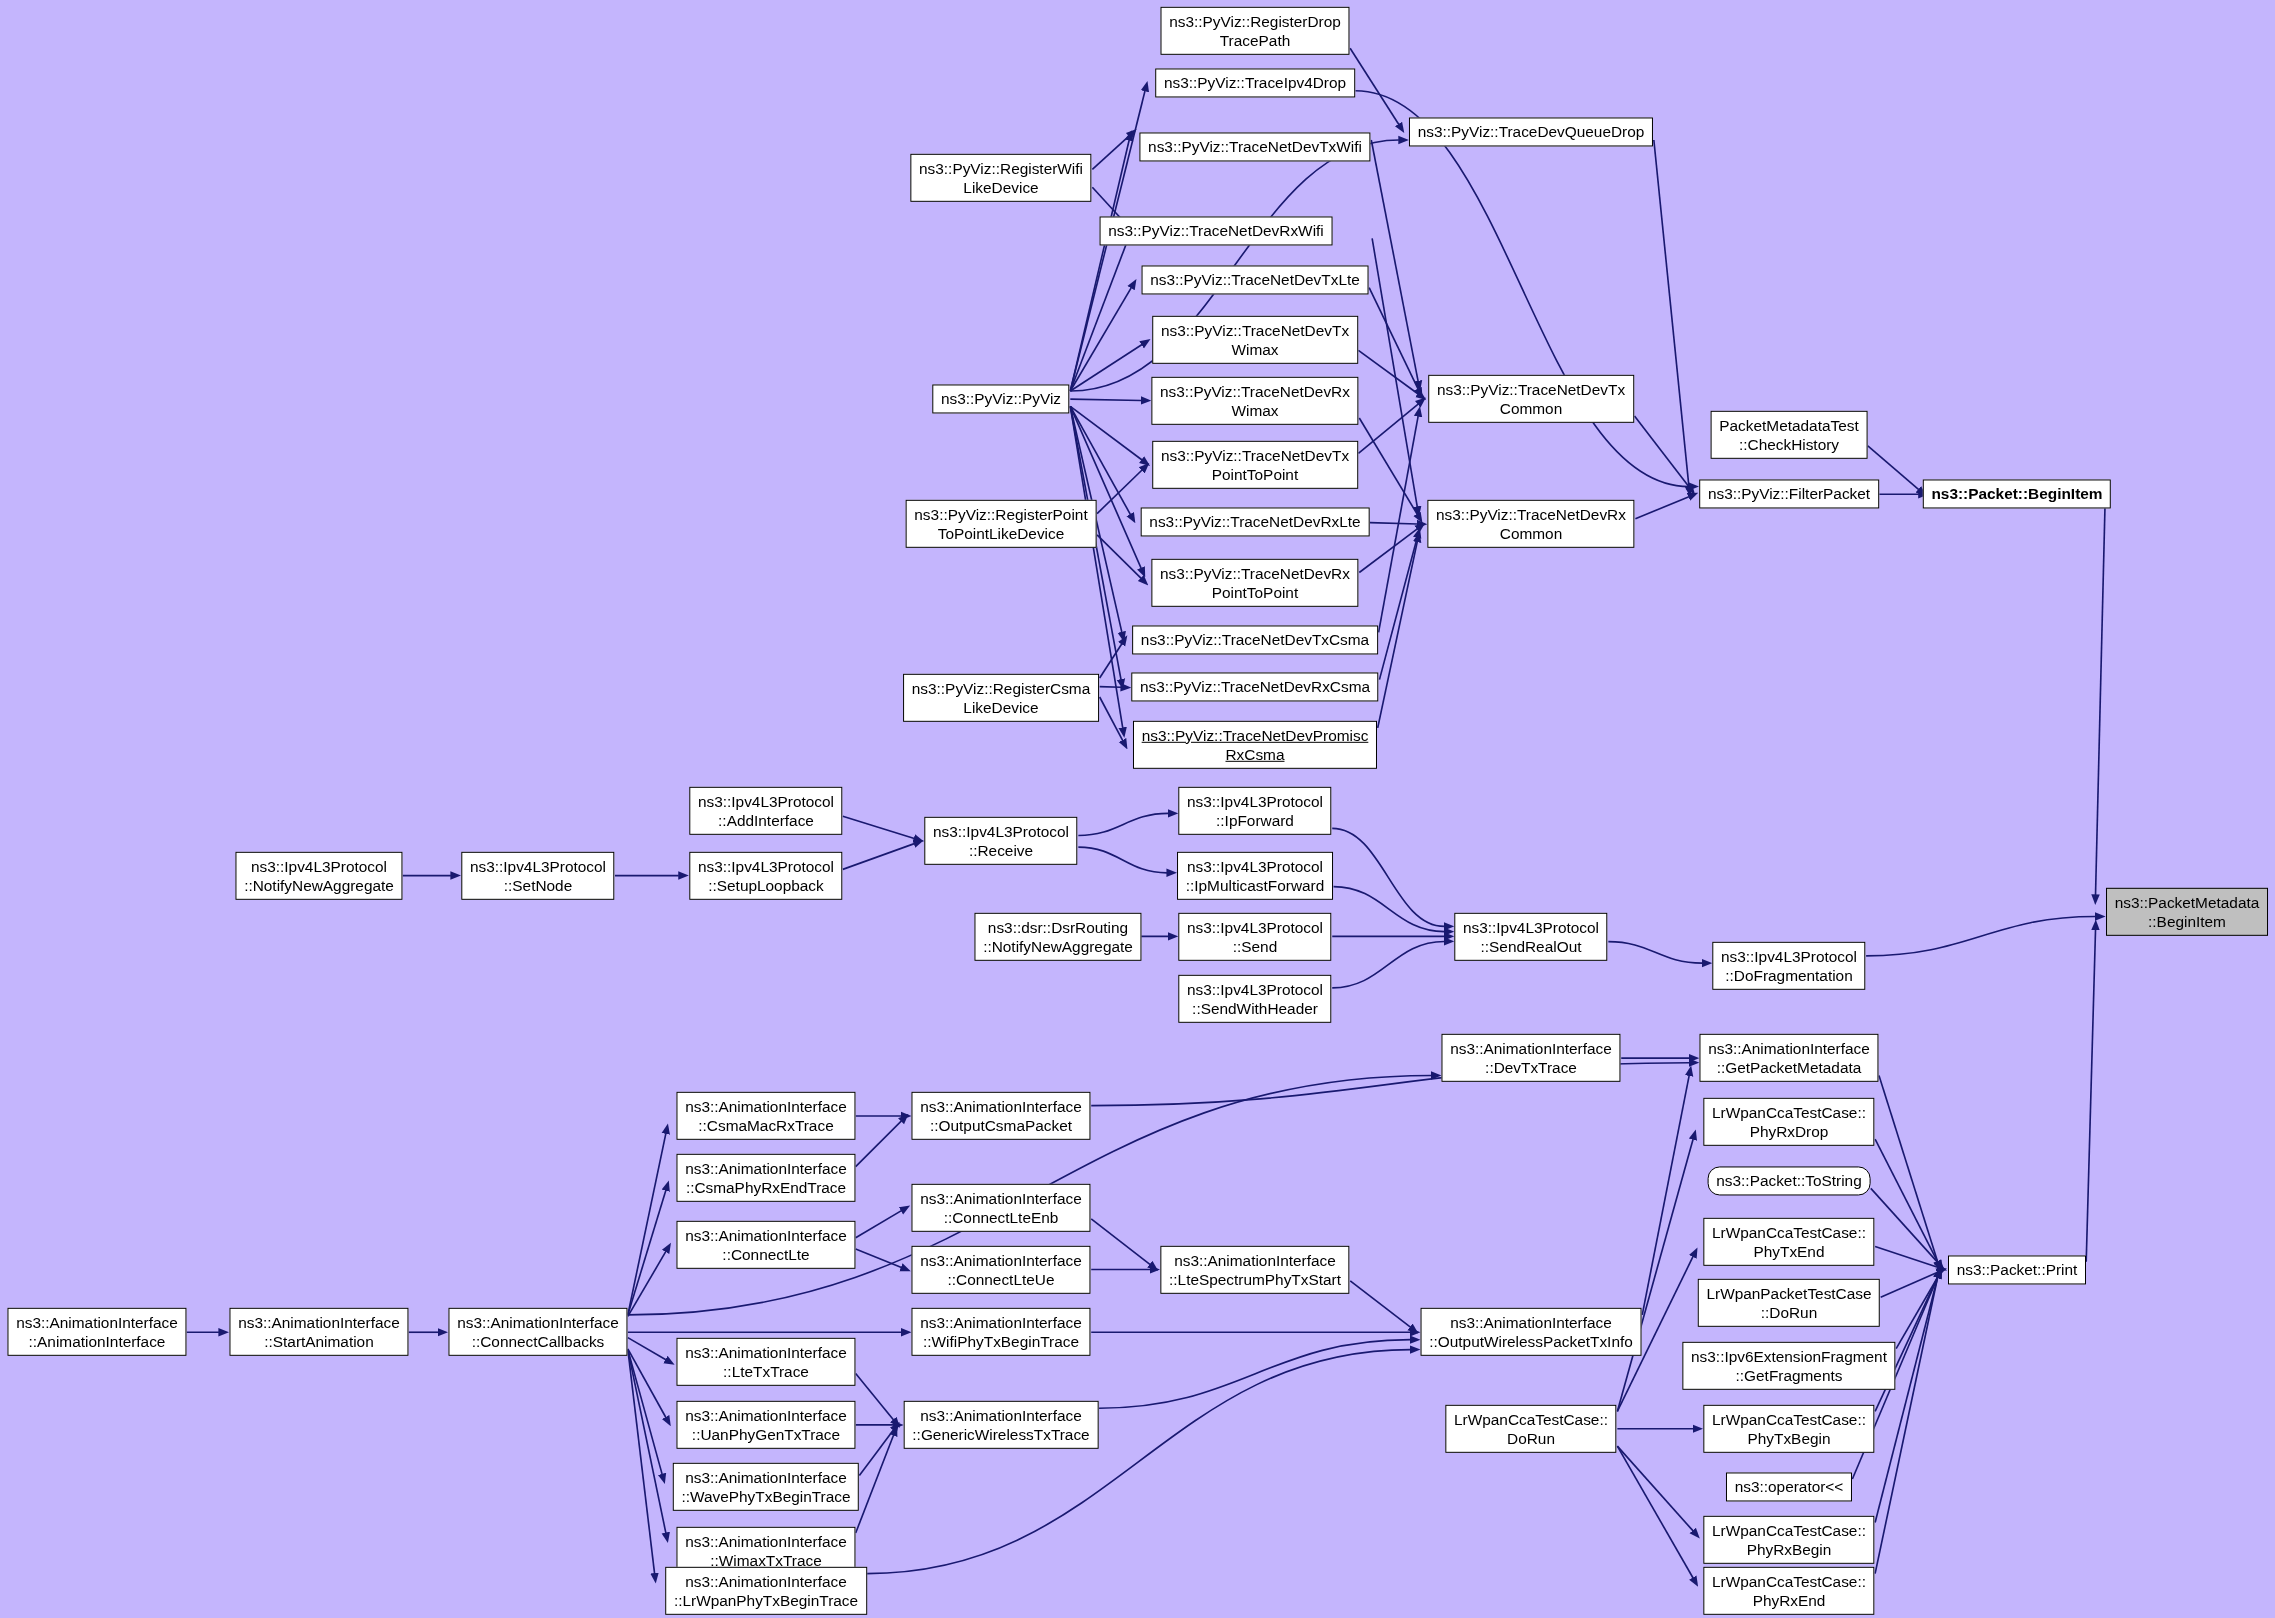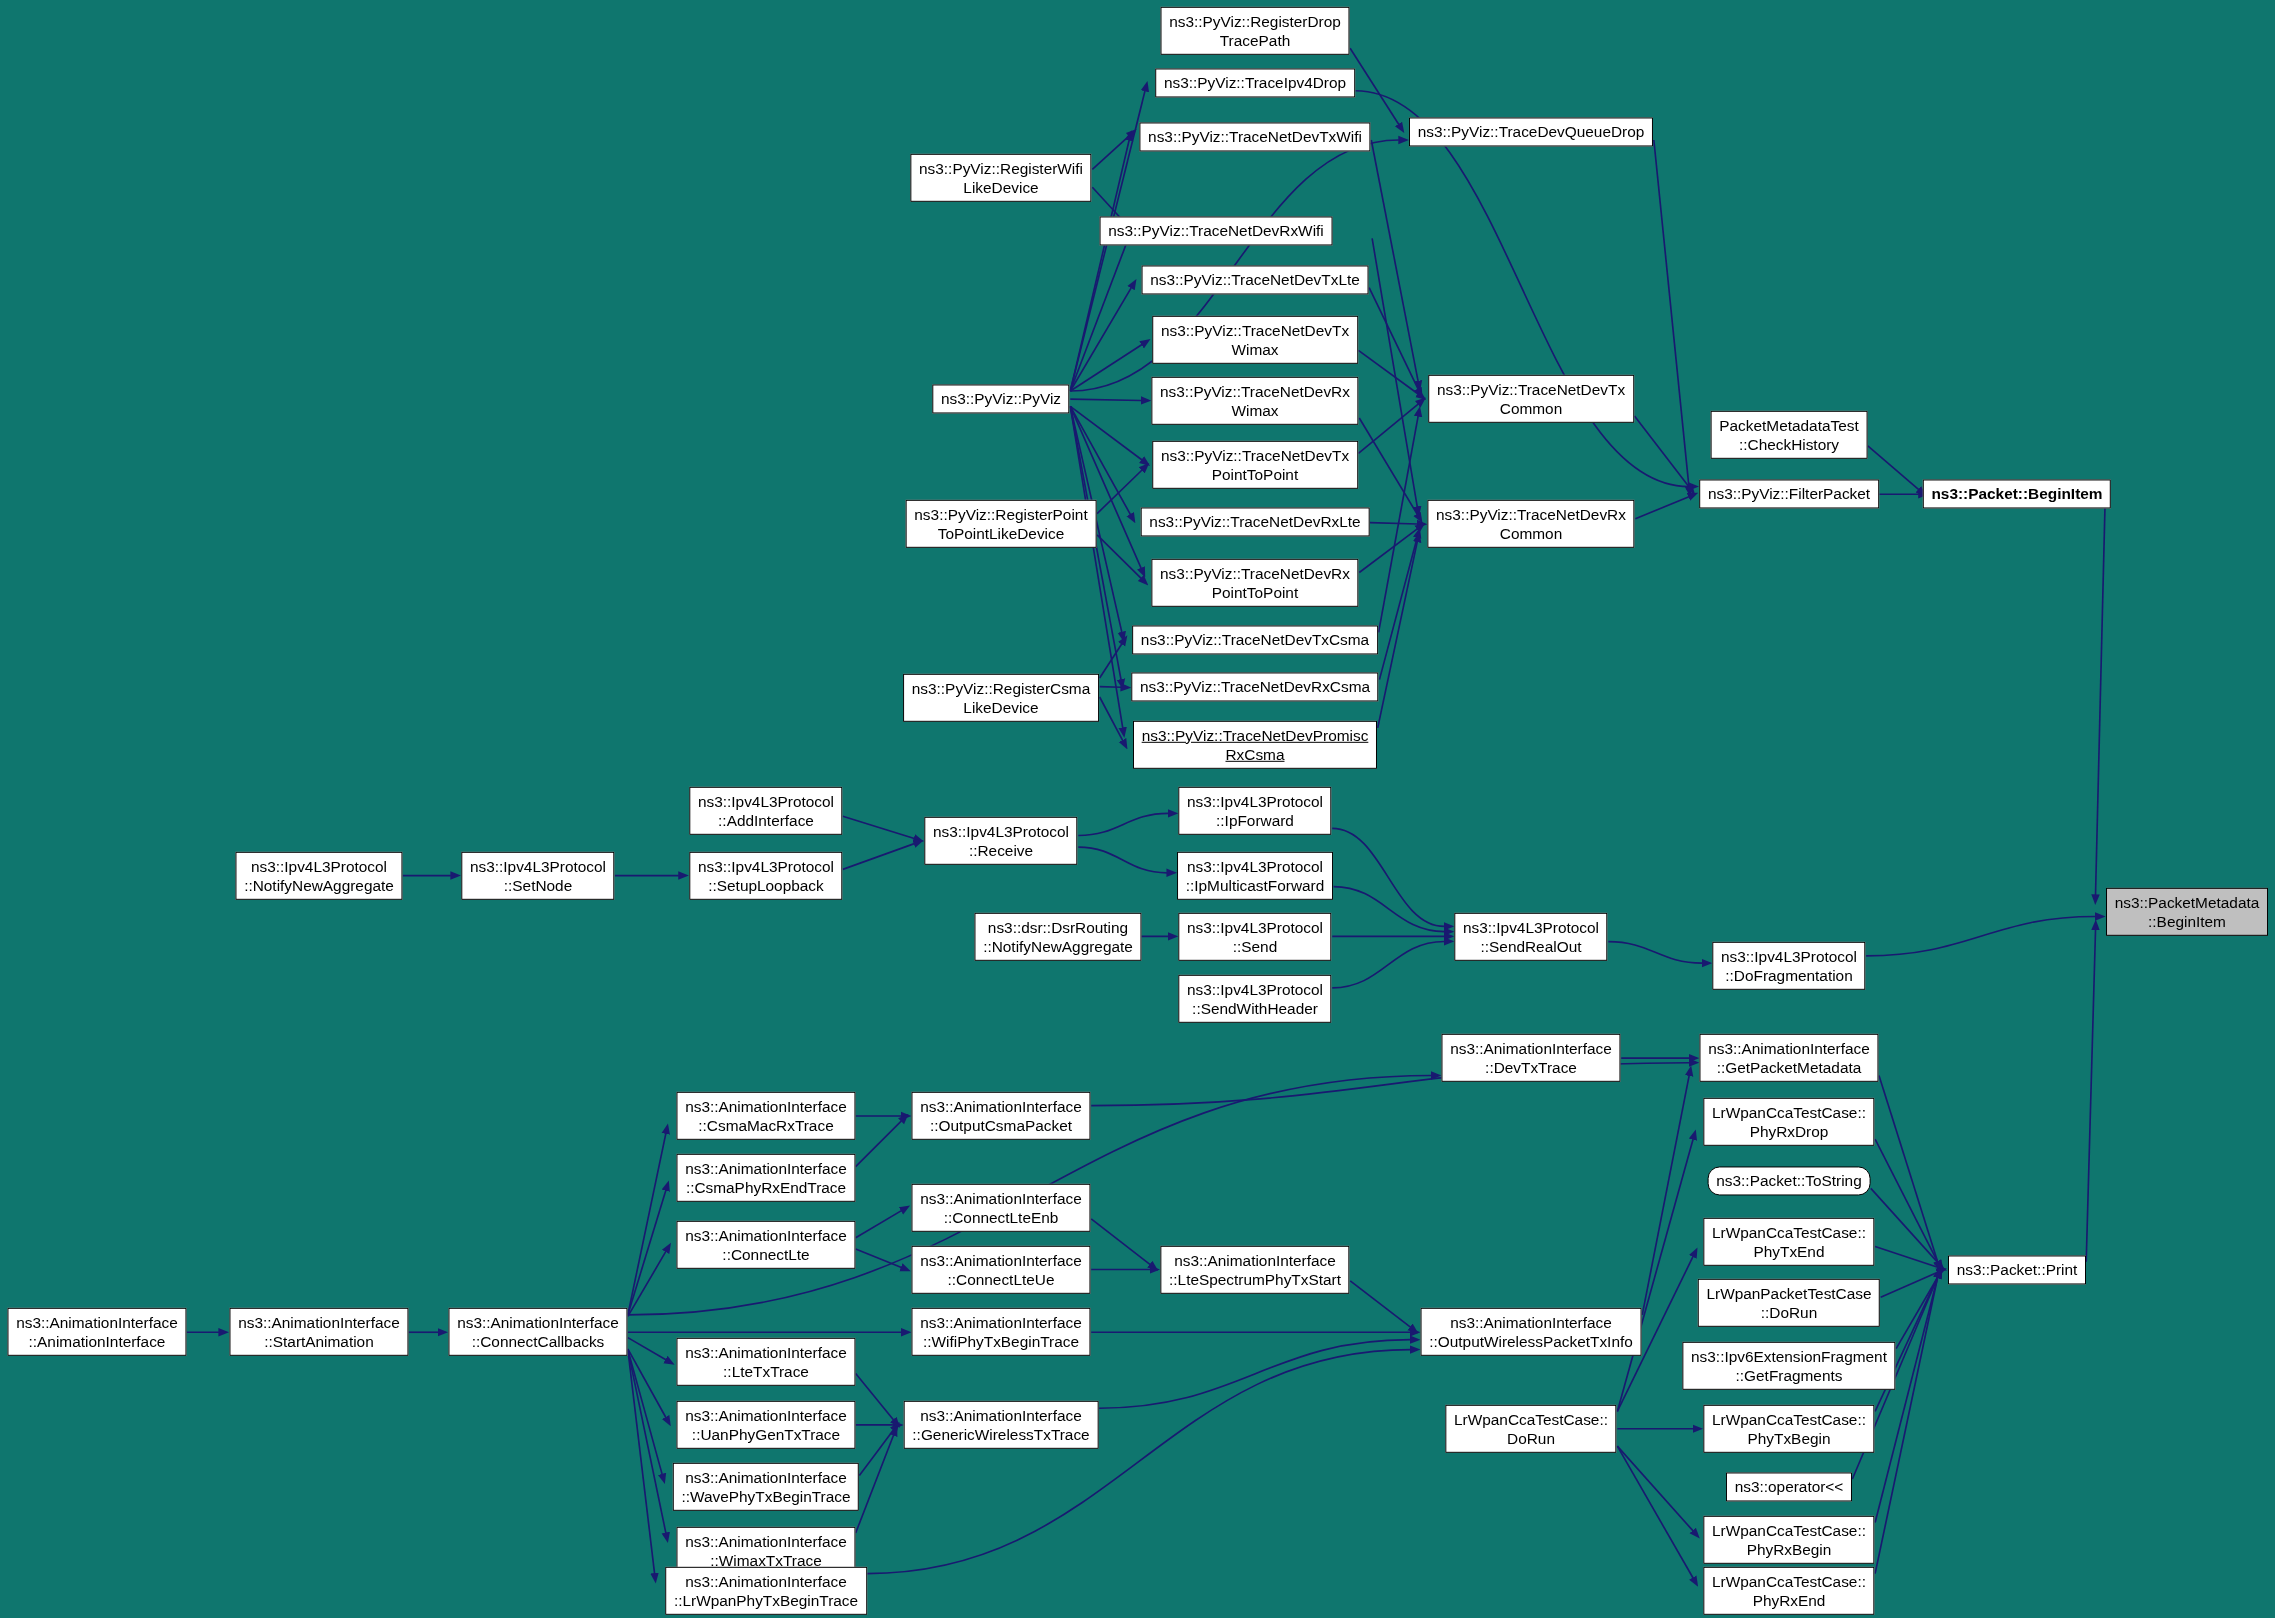--- a/index.html
+++ b/index.html
@@ -4,21 +4,21 @@
 <style>
   html, body {
     margin: 0;
     padding: 0;
     background: #ffffff;
   }
   .graph {
     position: relative;
     width: 2276px;
     height: 1618px;
-    background: #0f766e;
+    background: #c4b5fd;
     font-family: "Liberation Sans", sans-serif;
     overflow: hidden;
   }
   #edges {
     position: absolute;
     left: 0;
     top: 0;
     z-index: 1;
     pointer-events: none;
   }
@@ -155,21 +155,21 @@
       <path d="M 1942.03125 1630 L 2006.8046875 1323" class="edge" stroke="#191970" marker-end="url(#arrowhead)"></path>
       <path d="M 2160.6953125 1307 L 2170.34375 963" class="edge" stroke="#191970" marker-end="url(#arrowhead)"></path>
     </svg>
 <div class="node" style="left: 1255px; top: 31px;">
       <div>ns3::PyViz::RegisterDrop</div>
       <div>TracePath</div>
     </div>
     <div class="node" style="left: 1255px; top: 83px;">
       <div>ns3::PyViz::TraceIpv4Drop</div>
     </div>
-    <div class="node" style="left: 1255px; top: 137px;">
+    <div class="node" style="left: 1255px; top: 147px;">
       <div>ns3::PyViz::TraceNetDevTxWifi</div>
     </div>
     <div class="node" style="left: 1531px; top: 132px;">
       <div>ns3::PyViz::TraceDevQueueDrop</div>
     </div>
     <div class="node" style="left: 1001px; top: 178px;">
       <div>ns3::PyViz::RegisterWifi</div>
       <div>LikeDevice</div>
     </div>
     <div class="node" style="left: 1184px; top: 231px; margin-left: 32px;">

